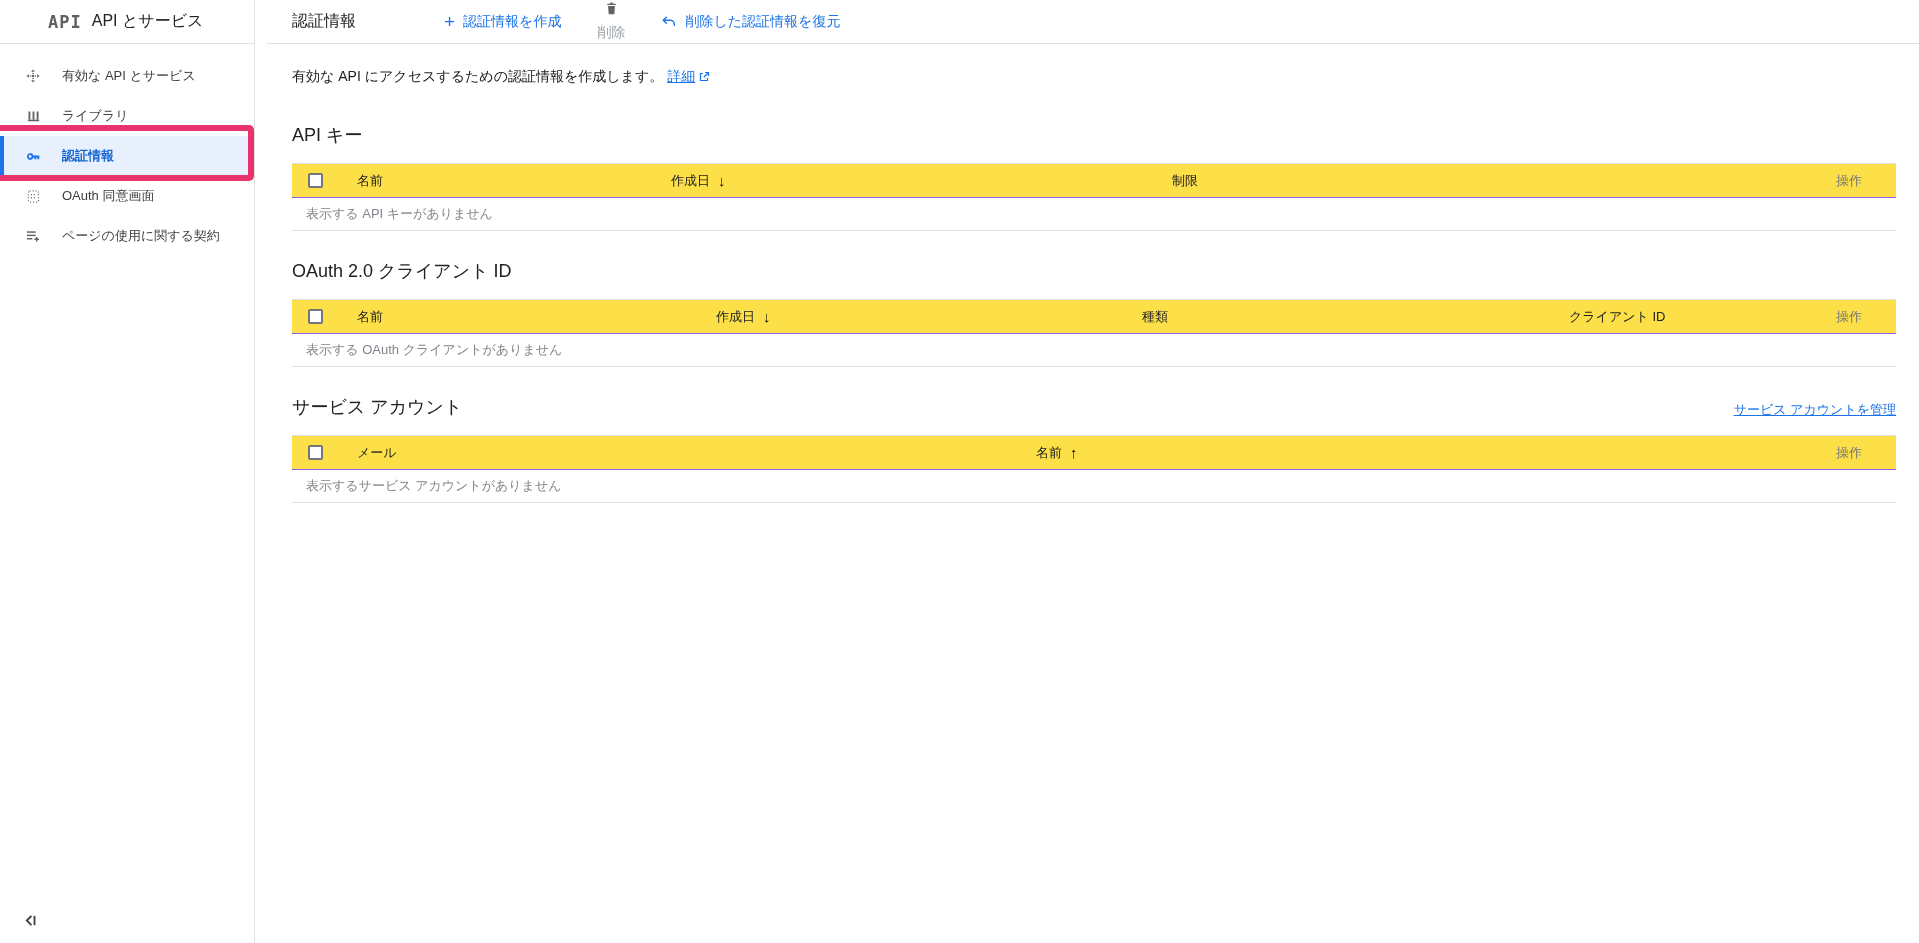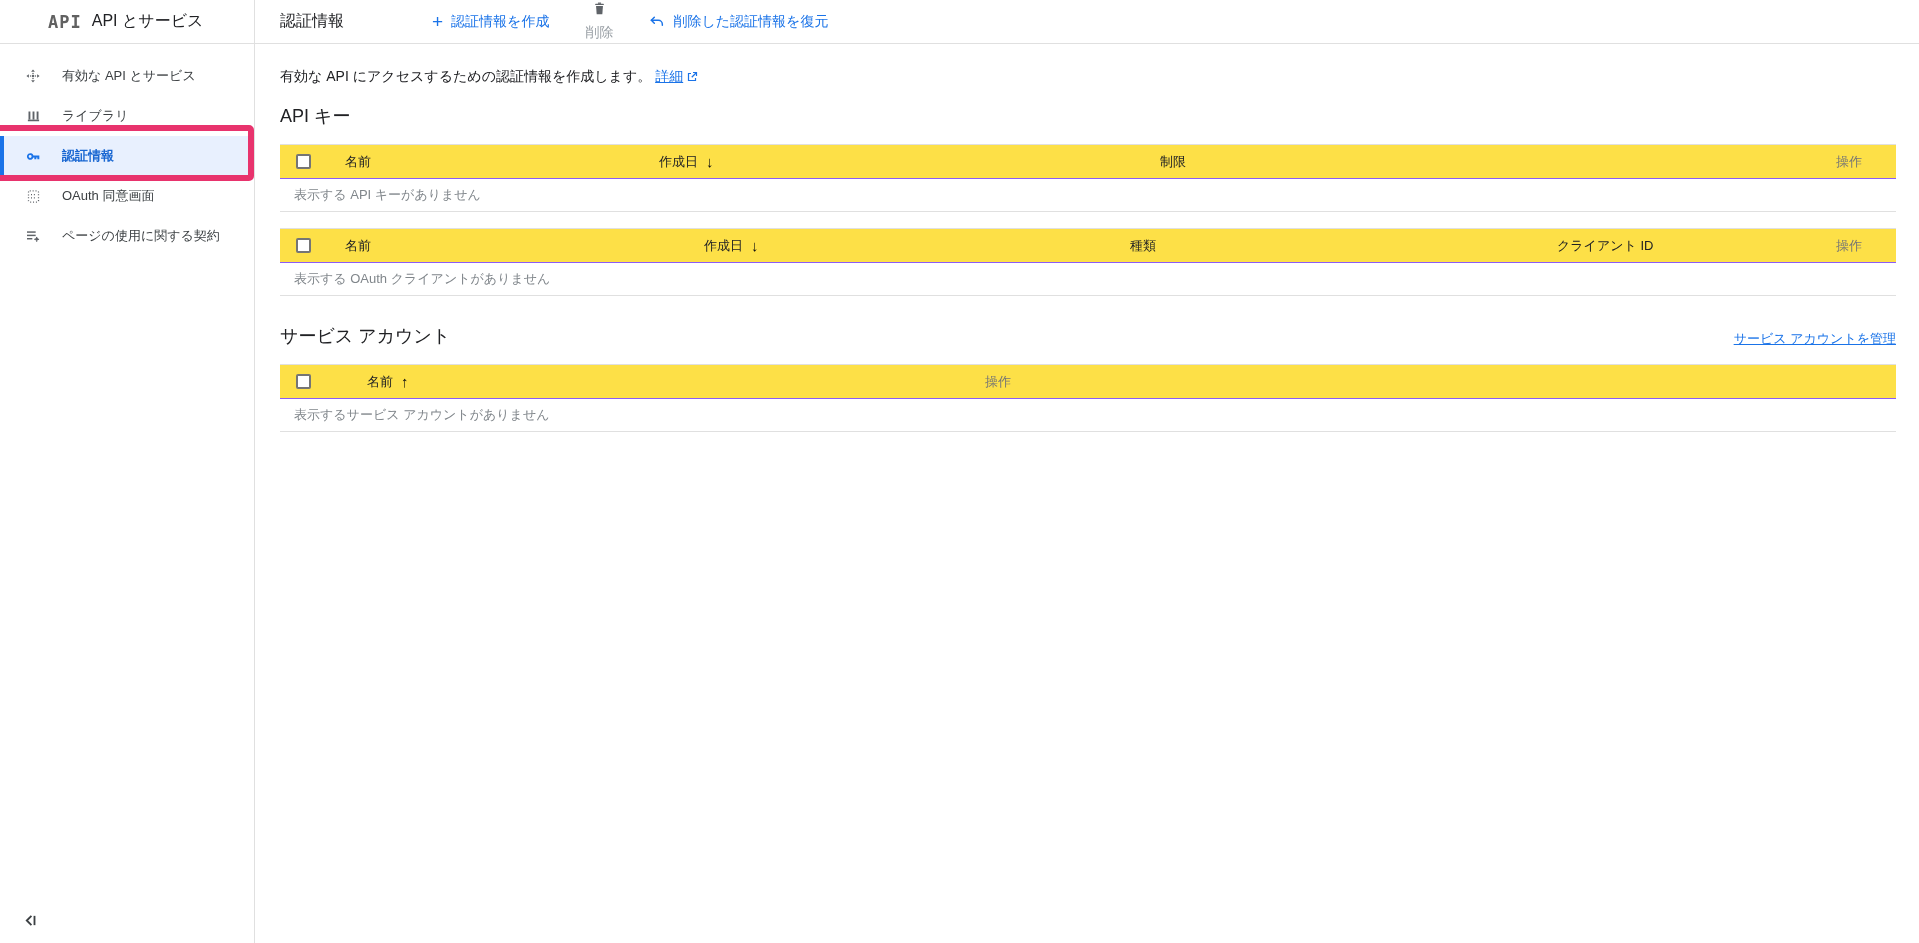--- a/index.html
+++ b/index.html
@@ -1,18 +1,18 @@
 <!DOCTYPE html>
 <html><head>
 <meta charset="utf-8">
 <style>
   * { margin:0; padding:0; box-sizing:border-box; }
   html,body { width:1919px; height:943px; background:#fff; overflow:hidden;
               font-family:"Liberation Sans", sans-serif; color:#202124; }
-  .app { position:relative; width:100%; height:100%; display:flex; }
+  .app { position:relative; width:100%; height:100%; display:flex;gap:12px; }
 
   
   .sidebar { position:relative; width:255px; height:100%; background:#fff;
              border-right:1px solid #e0e0e0; flex:0 0 255px; }
   .sidebar-header { height:44px; display:flex; align-items:center;
                     padding-left:48px; border-bottom:1px solid #e0e0e0; }
   .logo { font-family:"DejaVu Sans Mono", monospace; font-weight:bold;
           font-size:17px; color:#616161; letter-spacing:1px; margin-right:10px; }
   .sidebar-title { font-size:16px; color:#202124; white-space:nowrap;text-align:center; }
   .nav { padding-top:12px; }
@@ -40,21 +40,21 @@
             color:#1a73e8; margin-right:36px; white-space:nowrap; }
   .tb-btn.disabled { color:#9aa0a6; cursor:default;flex-direction:column; }
   .plus-glyph { font-size:19px; font-weight:400; line-height:1; color:#1a73e8; }
 
   .content { padding:0 23px 0 25px; }
   .intro { margin-top:24px; font-size:14px; color:#202124; }
   .intro a, .manage-link { color:#1a73e8; text-decoration:underline; cursor:pointer; }
   .ext-icon { display:inline-block; vertical-align:-2px; margin-left:3px; }
 
   .section-title { font-size:18px; font-weight:400; color:#202124; }
-  .sec1 .section-title { margin-top:18px; }
+  .sec1 .section-title { margin-top:37px; }
   .sec .section-title-row { margin-top:28px; display:flex; align-items:flex-end;
                             justify-content:space-between; }
   .manage-link { font-size:13px; }
 
   .gtable { margin-top:16px; border-top:1px solid #e0e0e0; }
   .trow { display:grid; align-items:center; height:34px; background:#fde047;
           border-bottom:1px solid #8b5cf6; font-size:13px; color:#202124; }
   .cols-api   { grid-template-columns:48px 292px 540px 1fr 60px; }
   .cols-oauth { grid-template-columns:48px 337px 465px 427px 1fr 60px; }
   .cols-svc   { grid-template-columns:48px 657px 1fr 60px; }
@@ -218,20 +218,23 @@
             <div>制限</div>
             <div class="cell-actions">操作</div>
           </div>
           <div class="empty-row">
             <span>表示する API キーがありません</span>
           </div>
         </div>
       </section>
 
       <section class="sec">
+        <div class="section-title-row">
+          <h2 class="section-title">OAuth 2.0 クライアント ID</h2>
+        </div>
         <div class="gtable">
           <div class="trow cols-oauth">
             <div class="cell-check">
               <div class="checkbox"></div>
             </div>
             <div class="cell-name">名前</div>
             <div class="cell-sort">
               <span>作成日</span>
               <span class="sort-arrow">↓</span>
             </div>
@@ -248,20 +251,21 @@
       <section class="sec">
         <div class="section-title-row">
           <h2 class="section-title">サービス アカウント</h2>
           <a class="manage-link">サービス アカウントを管理</a>
         </div>
         <div class="gtable">
           <div class="trow cols-svc">
             <div class="cell-check">
               <div class="checkbox"></div>
             </div>
+            <div class="cell-name">メール</div>
             <div class="cell-sort">
               <span>名前</span>
               <span class="sort-arrow">↑</span>
             </div>
             <div class="cell-actions">操作</div>
           </div>
           <div class="empty-row">
             <span>表示するサービス アカウントがありません</span>
           </div>
         </div>

